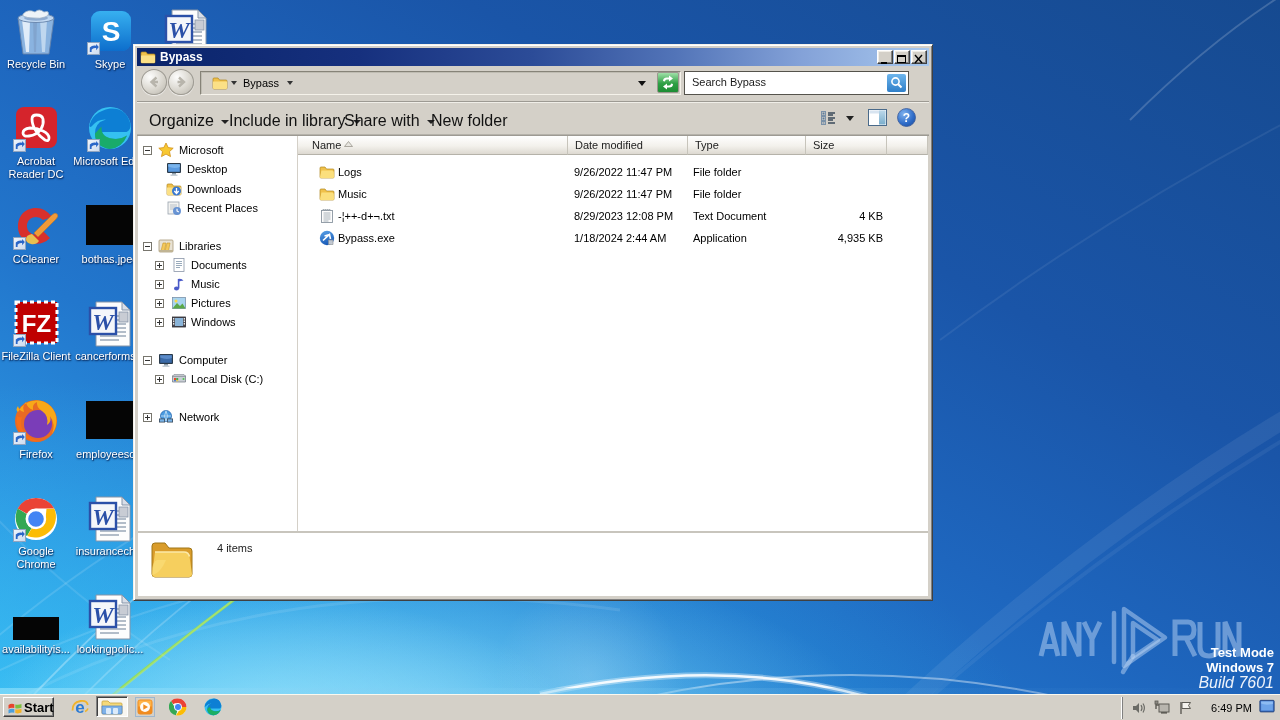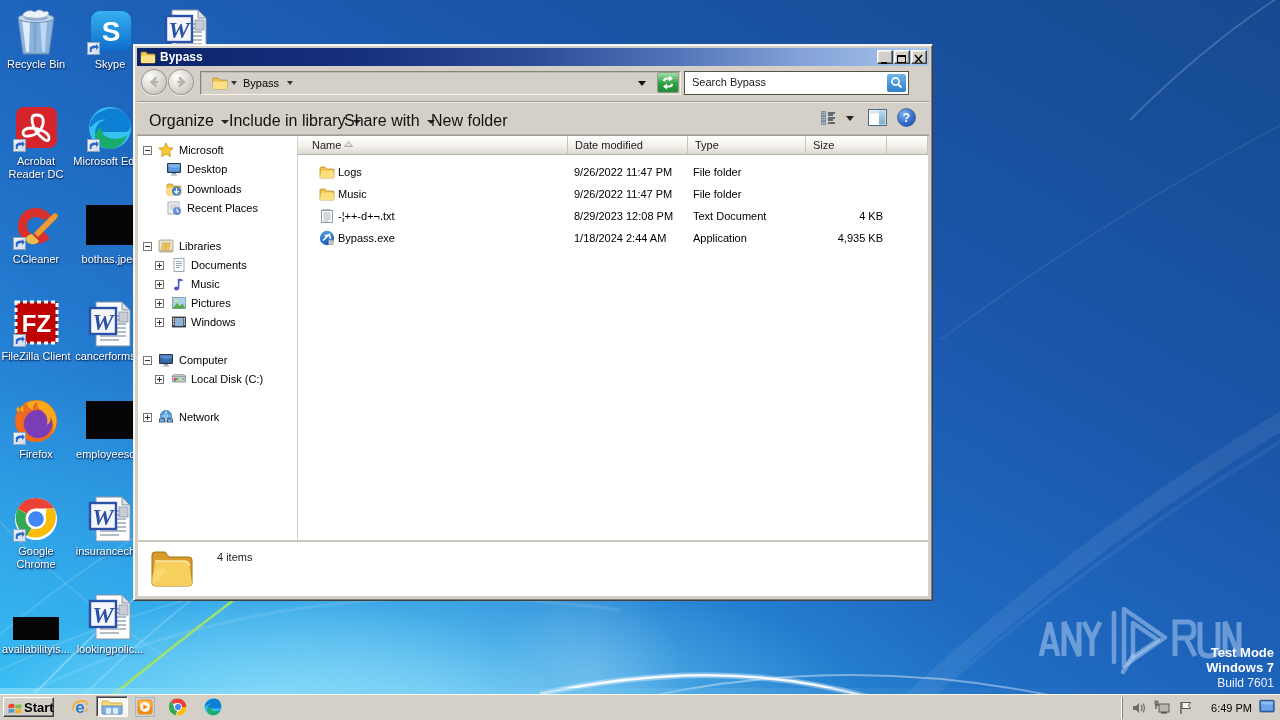--- a/index.html
+++ b/index.html
@@ -28,21 +28,21 @@
 .qlicon { position:absolute; top:3px; width:18px; height:18px; }
 #explbox { position:absolute; left:96px; top:1px; width:32px; height:21px; background:#f8f6f1;
   border:1px solid #808080; border-bottom-color:#fff; border-right-color:#fff; box-shadow: inset 1px 1px 0 #404040; }
 #wmpbox { position:absolute; left:135px; top:2px; width:20px; height:20px; border:1px solid #9fb6cd; }
 #tray { position:absolute; right:0px; top:2px; width:158px; height:22px; border-left:1px solid #808080; box-shadow:-1px 0 0 #fff; }
 #clock { position:absolute; right:28px; top:5px; font-size:11px; color:#000; }
 .trayic { position:absolute; top:3px; width:16px; height:16px; }
 
 #wmlogo { position:absolute; left:1035px; top:600px; }
 #testmode { position:absolute; right:6px; top:645px; text-align:right; color:#fff; font-size:13px; font-weight:bold; line-height:15px; }
-#build { font-weight:normal; font-size:12px; color:#edf2fa; }
+#build { font-weight:normal; font-size:16px; color:#edf2fa;font-style:italic; }
 
 #win { position:absolute; left:133px; top:44px; width:800px; height:557px; background:#d4d0c8;
   border:1px solid #404040; border-top-color:#f4f1ea; border-left-color:#f4f1ea;
   box-shadow: inset 1px 1px 0 #fff, inset -1px -1px 0 #808080; }
 #titlebar { position:absolute; left:3px; top:3px; right:3px; height:18px;
   background:linear-gradient(90deg,#0a246a 0%,#16307e 28%,#2c4c98 50%,#5274b8 68%,#84a2d8 84%,#a8c8ee 100%);
   color:#fff; font-weight:bold; font-size:12px; }
 #titlebar .ttxt { position:absolute; left:23px; top:2px; }
 #titlebar svg { position:absolute; left:3px; top:1px; }
 .capbtn { position:absolute; top:5px; width:16px; height:14px; background:#d4d0c8;
@@ -73,21 +73,21 @@
 .ftxt { position:absolute; left:40px; top:5px; }
 .fdate { position:absolute; left:276px; top:5px; }
 .ftype { position:absolute; left:395px; top:5px; }
 .fsize { position:absolute; left:505px; top:5px; width:80px; text-align:right; }
 .navrow { position:absolute; font-size:11px; color:#000; height:18px; width:100%; }
 .navrow .nic { position:absolute; width:16px; height:16px; top:1px; }
 .navrow .ntx { position:absolute; top:3px; white-space:nowrap; }
 .expbox { position:absolute; width:9px; height:9px; border:1px solid #78766e; background:#fff; top:5px; }
 .expbox i { position:absolute; left:1px; top:3px; width:5px; height:1px; background:#333; }
 .expbox b { position:absolute; left:3px; top:1px; width:1px; height:5px; background:#333; }
-#detailspane { position:absolute; left:4px; bottom:4px; right:4px; height:56px; background:#fff; border-top:2px solid #c8c5bd; }
+#detailspane { position:absolute; left:4px; bottom:4px; right:4px; height:65px; background:#fff; border-top:2px solid #c8c5bd; }
 #detailspane .cnt { position:absolute; left:79px; top:9px; font-size:11px; color:#222; }
 </style>
 </head>
 <body>
 <div id="desk"></div>
 <svg id="streaks" width="1280" height="720">
   <path d="M -20 680 Q 300 520 700 560" stroke="rgba(255,255,255,0.12)" stroke-width="2" fill="none"></path>
   <path d="M -20 720 Q 250 560 620 610" stroke="rgba(255,255,255,0.10)" stroke-width="3" fill="none"></path>
   <path d="M 10 720 Q 120 600 240 515" stroke="rgba(255,255,255,0.30)" stroke-width="2" fill="none"></path>
   <path d="M 60 720 Q 160 615 280 535" stroke="rgba(255,255,255,0.20)" stroke-width="2" fill="none"></path>

